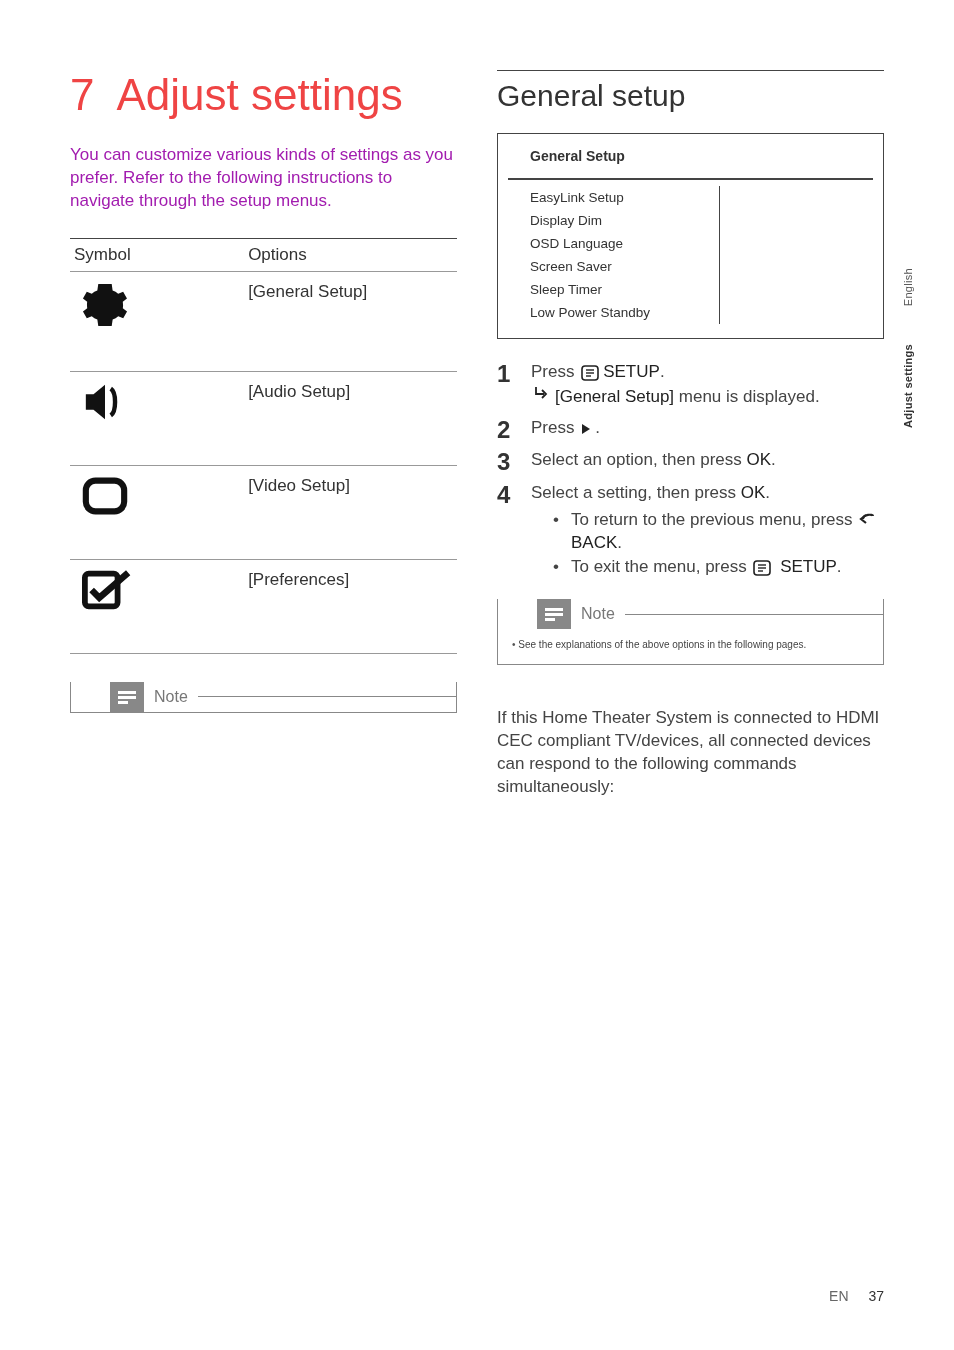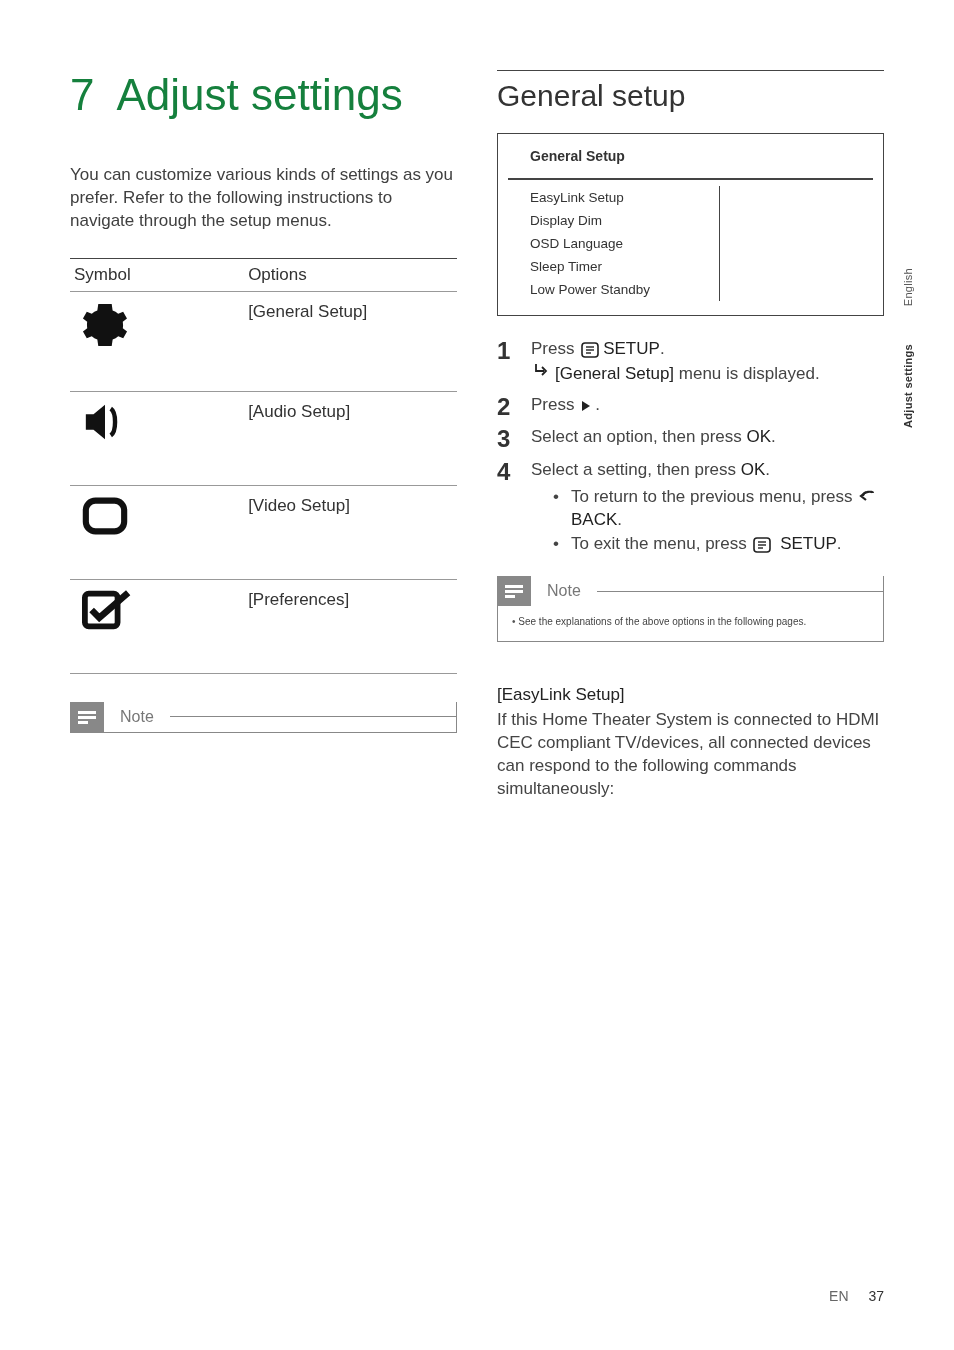--- a/index.html
+++ b/index.html
@@ -3,37 +3,37 @@
 <meta charset="utf-8">
 <style>
   * { box-sizing: border-box; margin: 0; padding: 0; }
   html, body { width: 954px; height: 1350px; background: #fff; font-family: Arial, Helvetica, sans-serif; color: #333; }
   .page { position: relative; width: 954px; height: 1350px; padding: 70px 70px 40px 70px; }
   .columns { display: flex; gap: 40px; }
   .col { flex: 1; min-width: 0; }
   .col-left { }
   .col-right { }
 
-  .chapter-title { font-size: 44px; font-weight: 300; color: #15803d; margin-bottom: 44px; letter-spacing: 0px; }
+  .chapter-title { font-size: 44px; font-weight: 300; color: #ef4444; margin-bottom: 24px; letter-spacing: 0px; }
   .chapter-num { margin-right: 22px; }
 
-  .intro { font-size: 17px; font-weight: 300; line-height: 1.35; color: #404040; margin-bottom: 25px; }
+  .intro { font-size: 17px; font-weight: 300; line-height: 1.35; color: #a21caf; margin-bottom: 25px; }
 
   .tbl { width: 100%; border-collapse: collapse; font-size: 17px; font-weight: 300; color: #333; }
   .tbl th { text-align: left; font-weight: 300; border-top: 1px solid #444; border-bottom: 1px solid #999; padding: 6px 4px 6px 4px; }
   .tbl td { vertical-align: top; padding: 10px 4px 38px 4px; border-bottom: 1px solid #999; }
   .tbl td.sym { width: 45%; }
   .tbl .opt { font-weight: 500; }
 
   .icon-gear, .icon-speaker, .icon-screen, .icon-check {
     display: inline-block; margin-left: 8px;
   }
 
   .note-box { margin-top: 28px; border: 1px solid #888; border-top: none; }
-  .note-head { display: flex; align-items: center; gap: 16px; margin-left: -1px; margin-right: -1px; }
+  .note-head { display: flex; align-items: center; gap: 10px; margin-left: -1px; margin-right: -1px; padding-left: 40px; }
   .note-head .line { flex: 1; height: 1px; background: #888; }
   .note-head .label { color: #777; font-size: 16px; }
   .note-head .icon-note { width: 34px; height: 30px; background: #888; color: #fff; display: flex; align-items: center; justify-content: center; }
   .note-body { padding: 10px 14px 14px 14px; font-size: 10px; font-weight: 300; color: #444; }
   .note-body ul { list-style: none; }
   .note-body li::before { content: "• "; color: #555; }
 
   .sect-rule { border-top: 1px solid #444; margin-bottom: 8px; width: 100%; }
   .section-title { font-size: 30px; font-weight: 300; color: #333; margin-bottom: 20px; }
 
@@ -166,20 +166,24 @@
           <div class="row">
               <div class="cell-l">EasyLink Setup</div>
               <div class="cell-r"></div>
             </div>
           <div class="row">
               <div class="cell-l">Display Dim</div>
               <div class="cell-r"></div>
             </div>
           <div class="row">
               <div class="cell-l">OSD Language</div>
+              <div class="cell-r"></div>
+            </div>
+          <div class="row">
+              <div class="cell-l">Screen Saver</div>
               <div class="cell-r"></div>
             </div>
           <div class="row">
               <div class="cell-l">Sleep Timer</div>
               <div class="cell-r"></div>
             </div>
           <div class="row">
               <div class="cell-l">Low Power Standby</div>
               <div class="cell-r"></div>
             </div>
@@ -261,21 +265,20 @@
           <span class="line"></span>
         </div>
         <div class="note-body">
           <ul>
               <li>See the explanations of the above options in the following pages.</li>
             </ul>
         </div>
       </div>
 
       <div class="feature">
-        <div class="ftitle">[EasyLink Setup]</div>
         <div>If this Home Theater System is connected to HDMI CEC compliant TV/devices, all connected devices can respond to the following commands simultaneously:</div>
       </div>
 
     </div>
   </div>
 
   <div class="side-tabs">
     <div class="side-tab">English</div>
     <div class="side-tab heavy">Adjust settings</div>
   </div>

